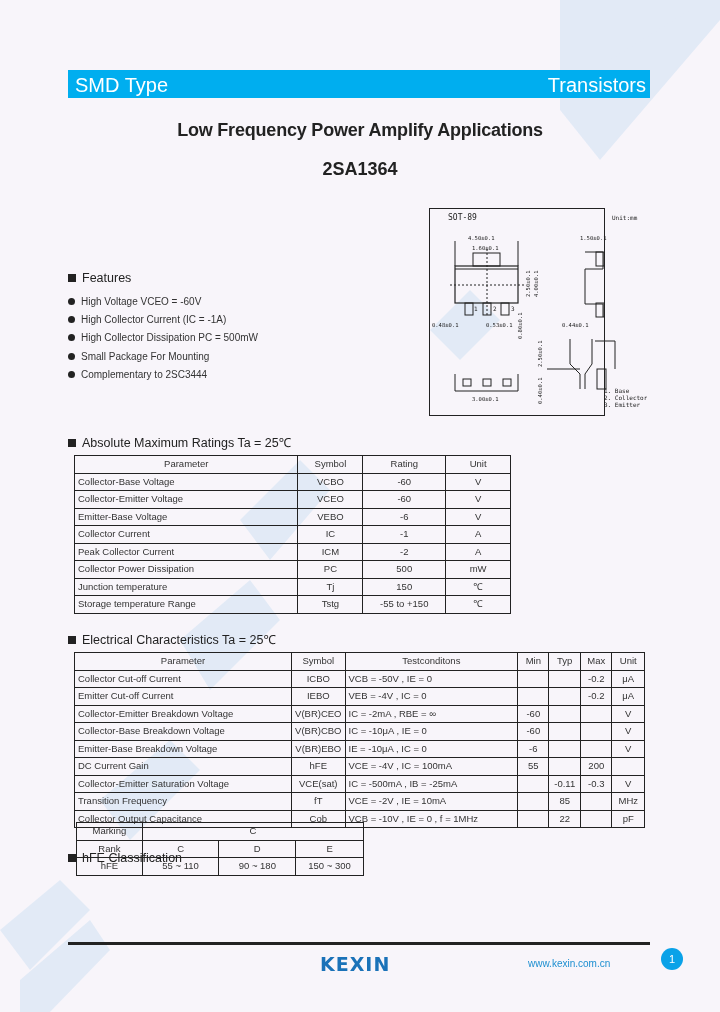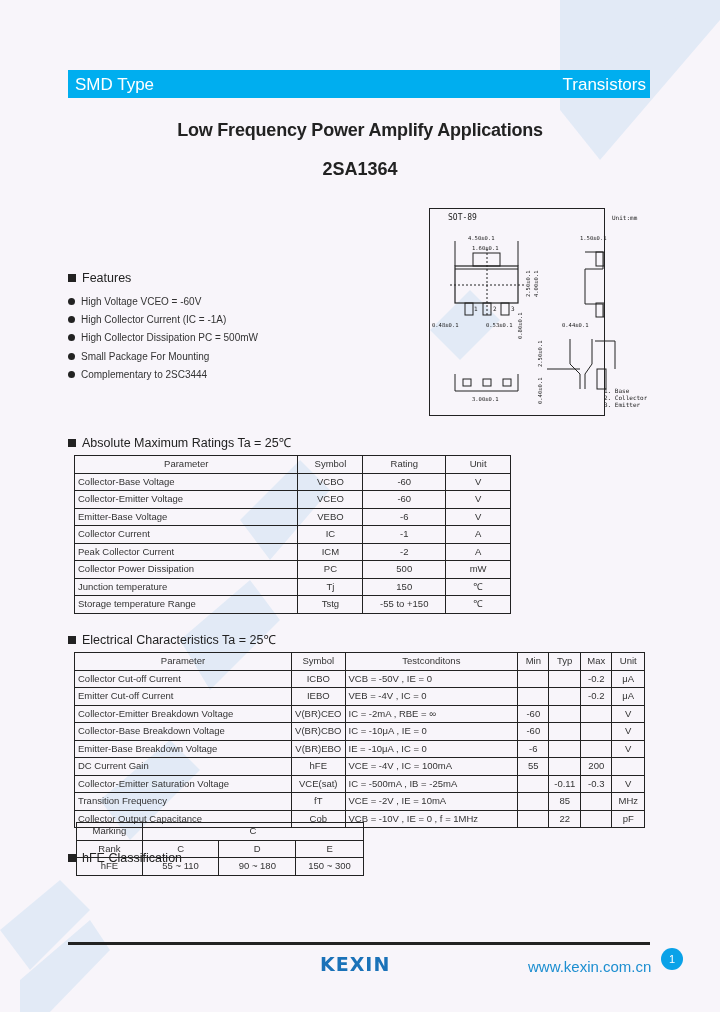--- a/index.html
+++ b/index.html
@@ -1,36 +1,36 @@
 <!DOCTYPE html>
 <html><head>
 <meta charset="utf-8">
 <style>
   html,body{margin:0;padding:0;}
   body{width:720px;height:1012px;background:#f8f5fa;position:relative;overflow:hidden;
        font-family:"Liberation Sans",sans-serif;color:#222;}
   .wm{position:absolute;left:0;top:0;width:720px;height:1012px;pointer-events:none;}
   .banner{position:absolute;left:68px;top:70px;width:582px;height:28px;background:#00aeef;
-          display:flex;justify-content:space-between;align-items:center;color:#fff;font-size:17px;box-sizing:border-box;padding:2px 4px 0 7px;}
+          display:flex;justify-content:space-between;align-items:center;color:#fff;font-size:20px;box-sizing:border-box;padding:2px 4px 0 7px;}
   .title{position:absolute;left:0;width:720px;text-align:center;font-weight:bold;}
   .t1{top:120px;font-size:18px;letter-spacing:-0.2px;}
   .t2{top:159px;font-size:18px;}
   .sec{position:absolute;font-size:12.5px;color:#222;display:flex;align-items:center;}
   .sq{display:inline-block;width:8px;height:8px;background:#222;margin-right:6px;}
   .feat{position:absolute;left:68px;top:292px;font-size:10px;color:#333;}
   .feat .it{display:flex;align-items:center;height:18.4px;}
   .dot{width:7px;height:7px;border-radius:50%;background:#222;margin-right:6px;display:inline-block;}
   table{border-collapse:collapse;position:absolute;font-size:9.5px;color:#333;}
   td{border:1px solid #222;padding:0 3px;height:16.5px;line-height:16.5px;white-space:nowrap;}
   td.c{text-align:center;}
   table.thick td{border-width:1.5px;}
   .pkg{position:absolute;left:429px;top:208px;width:176px;height:208px;border:1.5px solid #222;box-sizing:border-box;background:transparent;}
   .footline{position:absolute;left:68px;top:942px;width:582px;height:3px;background:#222;}
   .logo{position:absolute;left:320px;top:953px;font-size:19px;font-weight:bold;color:#1a72b8;letter-spacing:1px;font-family:"DejaVu Sans",sans-serif;}
-  .url{position:absolute;left:528px;top:958px;font-size:15px;color:#1c8ed0;}
+  .url{position:absolute;left:528px;top:958px;font-size:10px;color:#1c8ed0;}
   .pnum{position:absolute;left:661px;top:948px;width:22px;height:22px;border-radius:50%;background:#0aa2e8;color:#fff;
         font-size:11px;text-align:center;line-height:22px;}
 </style>
 </head>
 <body>
 
 <svg class="wm" viewBox="0 0 720 1012">
   <g fill="#dfe9f6" opacity="0.85">
     <polygon points="560,0 720,0 720,20 600,160 560,110"></polygon>
     <polygon points="610,60 690,10 700,40 630,110"></polygon>

